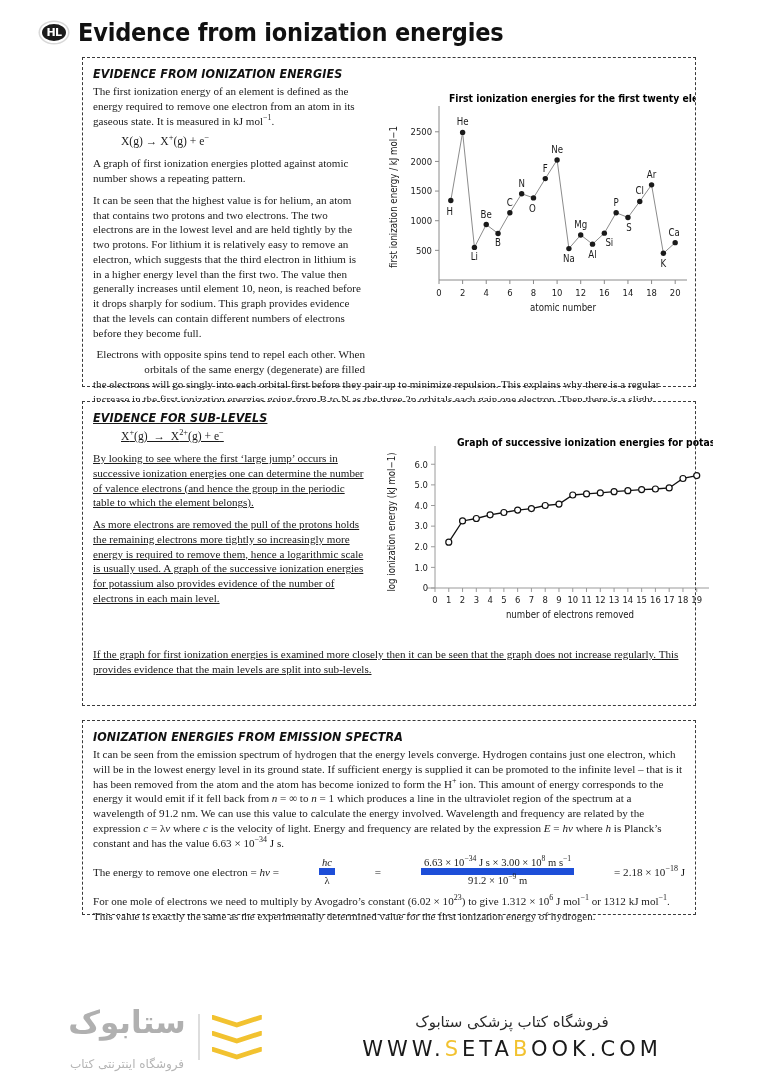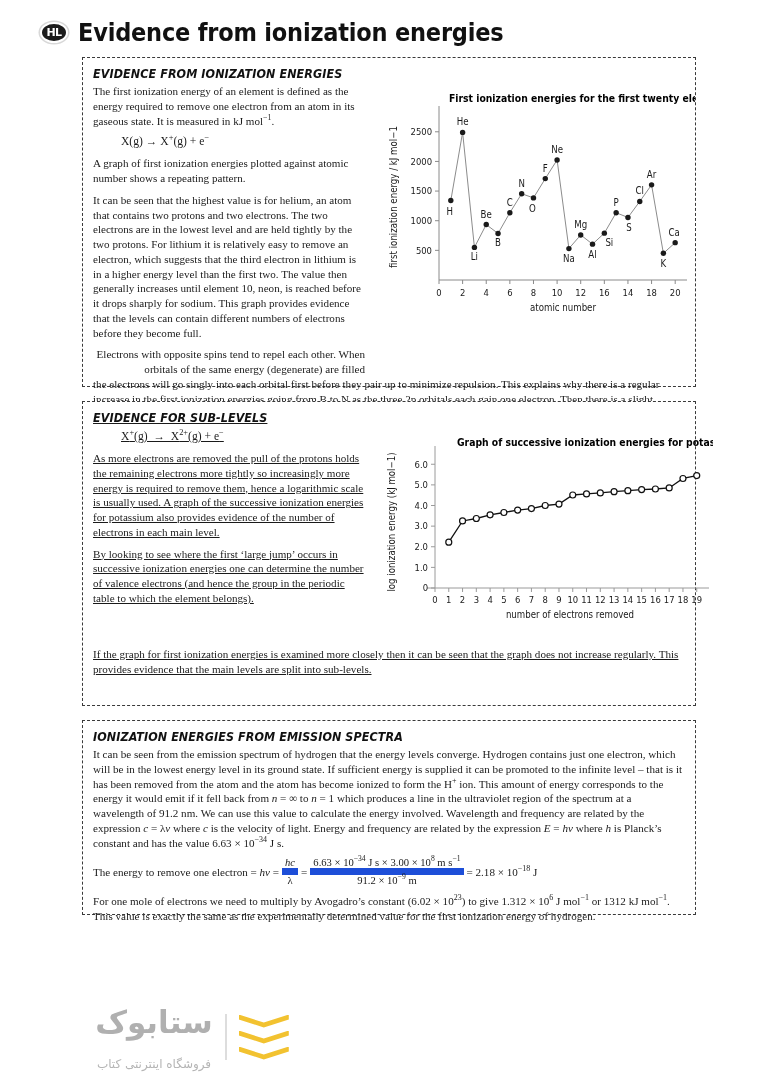--- a/index.html
+++ b/index.html
@@ -88,26 +88,26 @@
     font-size:9.6px; fill:#1a1a1a;
   }
 
   
   .frac{
     display:inline-block; vertical-align:middle;
     text-align:center; margin:0 3px;
   }
   .frac .num{ display:block; padding:0 3px; border-bottom:7px solid #1d4ed8; font-size:10.6px; }
   .frac .den{ display:block; padding:0 3px; font-size:10.6px; }
-  .eqrow{ display:flex; align-items:center; justify-content:flex-start; font-size:11.1px; margin:5px 0 8px 0;}
+  .eqrow{ display:flex; align-items:center; justify-content:space-between; font-size:11.1px; margin:5px 0 8px 0;}
 
   
   .footer{
     position:absolute; left:0; bottom:0; width:720px; height:86px;
-    display:flex; align-items:center;padding-left:27px;
+    display:flex; align-items:center;
   }
   .brand-left{
     width:330px; display:flex; align-items:center; justify-content:center;
     gap:0; position:relative;
   }
   .logo-fa{
     font-family:"DejaVu Sans", sans-serif;
     direction:rtl; text-align:center; color:#9b9b9b;
   }
   .logo-fa .big{ font-size:31px; font-weight:bold; letter-spacing:1px; display:block; color:#b0b0b0;}
@@ -238,22 +238,22 @@
   <div class="full">
     <p>the electrons will go singly into each orbital first before they pair up to minimize repulsion. This explains why there is a regular increase in the first ionization energies going from B to <span class="sc">N</span> as the three 2p orbitals each gain one electron. Then there is a slight decrease between <span class="sc">N</span> and <span class="sc">O</span> as one of the 2p orbitals gains a second electron before a regular increase again.</p>
   </div>
 </div>
 
 <div class="box" id="sec2">
   <div class="sec-head">EVIDENCE FOR SUB-LEVELS</div>
   <div class="cols">
     <div class="col-text">
       <div class="eqline">X<sup>+</sup>(g) &nbsp;→&nbsp; X<sup>2+</sup>(g) + e<sup>−</sup></div>
+      <p>By looking to see where the first ‘large jump’ occurs in successive ionization energies one can determine the number of valence electrons (and hence the group in the periodic table to which the element belongs).</p>
       <p>As more electrons are removed the pull of the protons holds the remaining electrons more tightly so increasingly more energy is required to remove them, hence a logarithmic scale is usually used. A graph of the successive ionization energies for potassium also provides evidence of the number of electrons in each main level.</p>
-      <p>By looking to see where the first ‘large jump’ occurs in successive ionization energies one can determine the number of valence electrons (and hence the group in the periodic table to which the element belongs).</p>
     </div>
     <div class="col-fig">
       <div class="chart-wrap">
         <svg id="chart2" width="330" height="215" viewBox="0 0 330 215">
             <text x="74" y="18" class="chart-title" font-weight="bold">Graph of successive ionization energies for potassium</text>
             <line x1="52" y1="18" x2="52" y2="160" stroke="#9a9a9a" stroke-width="1"></line>
             <line x1="44" y1="160" x2="326" y2="160" stroke="#9a9a9a" stroke-width="1"></line>
             <line x1="48" y1="160" x2="52" y2="160" stroke="#9a9a9a" stroke-width="1"></line>
             <text x="45" y="163.3" class="tick-label" text-anchor="end">0</text>
             <line x1="48" y1="139.375" x2="52" y2="139.375" stroke="#9a9a9a" stroke-width="1"></line>
@@ -366,13 +366,17 @@
       <span class="big">ستابوک</span>
       <span class="small">فروشگاه اینترنتی کتاب</span>
     </div>
     <div class="logo-sep"></div>
     <div class="chevrons">
       <div class="chev"></div>
       <div class="chev"></div>
       <div class="chev"></div>
     </div>
   </div>
+  <div class="brand-right">
+    <div class="fa-line">فروشگاه کتاب پزشکی ستابوک</div>
+    <div class="url"><span>WWW.</span><span class="g">S</span><span>ETA</span><span class="g">B</span><span>OOK.COM</span></div>
+  </div>
 </div>
 
 </body></html>

